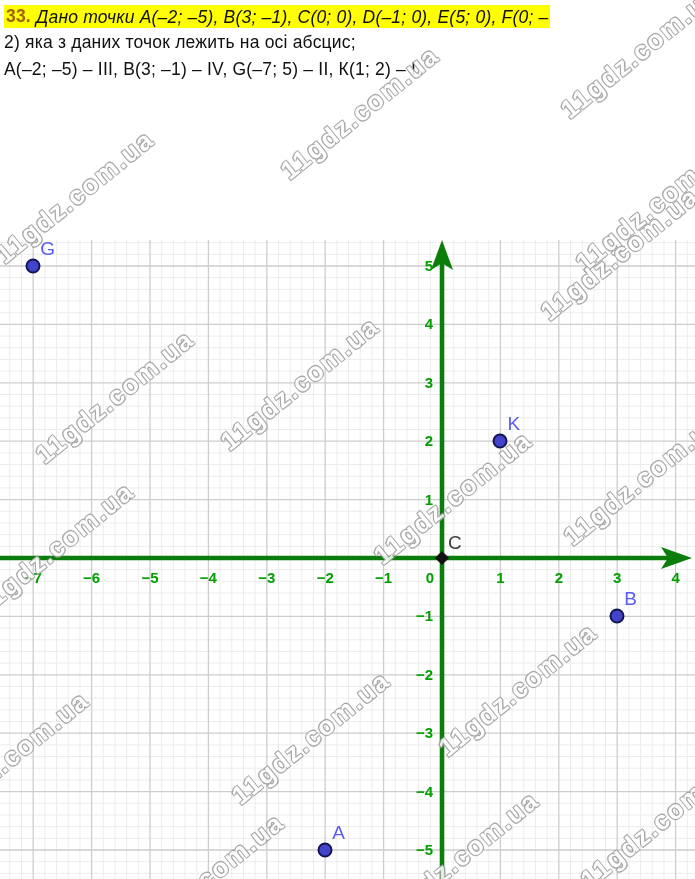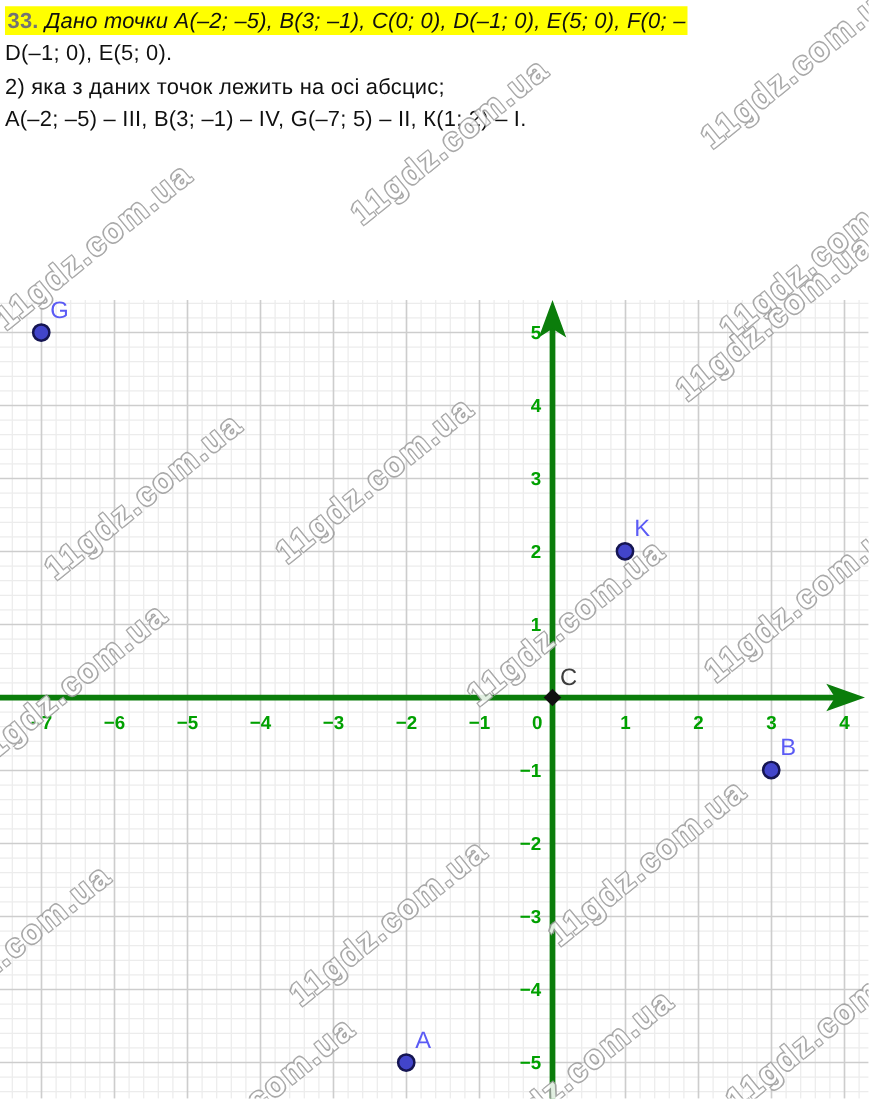--- a/index.html
+++ b/index.html
@@ -5,41 +5,40 @@
   html,body{margin:0;padding:0;}
   body{
     width:695px;height:879px;position:relative;overflow:hidden;background:#ffffff;
     font-family:"Liberation Sans", sans-serif;
   }
   .textblock{position:absolute;top:0;left:0;width:695px;padding:3px 3px 0 4px;
     box-sizing:border-box;z-index:2;}
   .line{font-size:17.5px;line-height:26.3px;white-space:nowrap;color:#101010;letter-spacing:.2px;}
   .it{font-style:italic;}
   .hl{background:#ffff00;padding:1.5px 2px;}
-  .num{color:#737373;font-weight:bold;font-style:normal;margin-right:5px;}
+  .num{color:#a16207;font-weight:bold;font-style:normal;margin-right:5px;}
   .graph{position:absolute;top:240px;left:0;width:695px;height:639px;z-index:1;}
   .graph svg{display:block;}
   .wm-layer{position:absolute;top:0;left:0;width:695px;height:879px;z-index:3;
     pointer-events:none;overflow:hidden;}
   .wm{position:absolute;font-size:26px;font-weight:bold;letter-spacing:2px;color:#ffffff;
     text-shadow:1px 1px 0 #9e9e9e,-1px -1px 0 #9e9e9e,1px -1px 0 #9e9e9e,-1px 1px 0 #9e9e9e;
     transform:translate(-50%,-50%) rotate(-39deg);white-space:nowrap;opacity:.88;}
   .pts{position:absolute;top:240px;left:0;width:695px;height:639px;z-index:5;pointer-events:none;}
   .pt{position:absolute;width:15px;height:15px;border-radius:50%;
     transform:translate(-50%,-50%);box-sizing:border-box;}
   .ptc{position:absolute;width:10px;height:10px;transform:translate(-50%,-50%) rotate(45deg);
     box-sizing:border-box;}
   .pl{position:absolute;font-size:19px;font-weight:normal;}
 </style>
 </head>
 <body>
 
 <div class="textblock">
   <div class="line"><span class="hl it"><span class="num">33.</span><span>Дано точки A(–2; –5), B(3; –1), C(0; 0), D(–1; 0), E(5; 0), F(0; –</span></span></div>
-  <div class="line">D(–1; 0), E(5; 0).</div>
   <div class="line">2) яка з даних точок лежить на осі абсцис;</div>
   <div class="line">A(–2; –5) – III, B(3; –1) – IV, G(–7; 5) – II, К(1; 2) – I.</div>
 </div>
 
 <div class="graph">
   <svg id="plot" width="695" height="639" viewBox="0 0 695 639">
       <line x1="9.840000000000032" y1="0" x2="9.840000000000032" y2="639" stroke="#ececec" stroke-width="1"></line>
       <line x1="21.519999999999982" y1="0" x2="21.519999999999982" y2="639" stroke="#ececec" stroke-width="1"></line>
       <line x1="44.879999999999995" y1="0" x2="44.879999999999995" y2="639" stroke="#ececec" stroke-width="1"></line>
       <line x1="56.56" y1="0" x2="56.56" y2="639" stroke="#ececec" stroke-width="1"></line>

